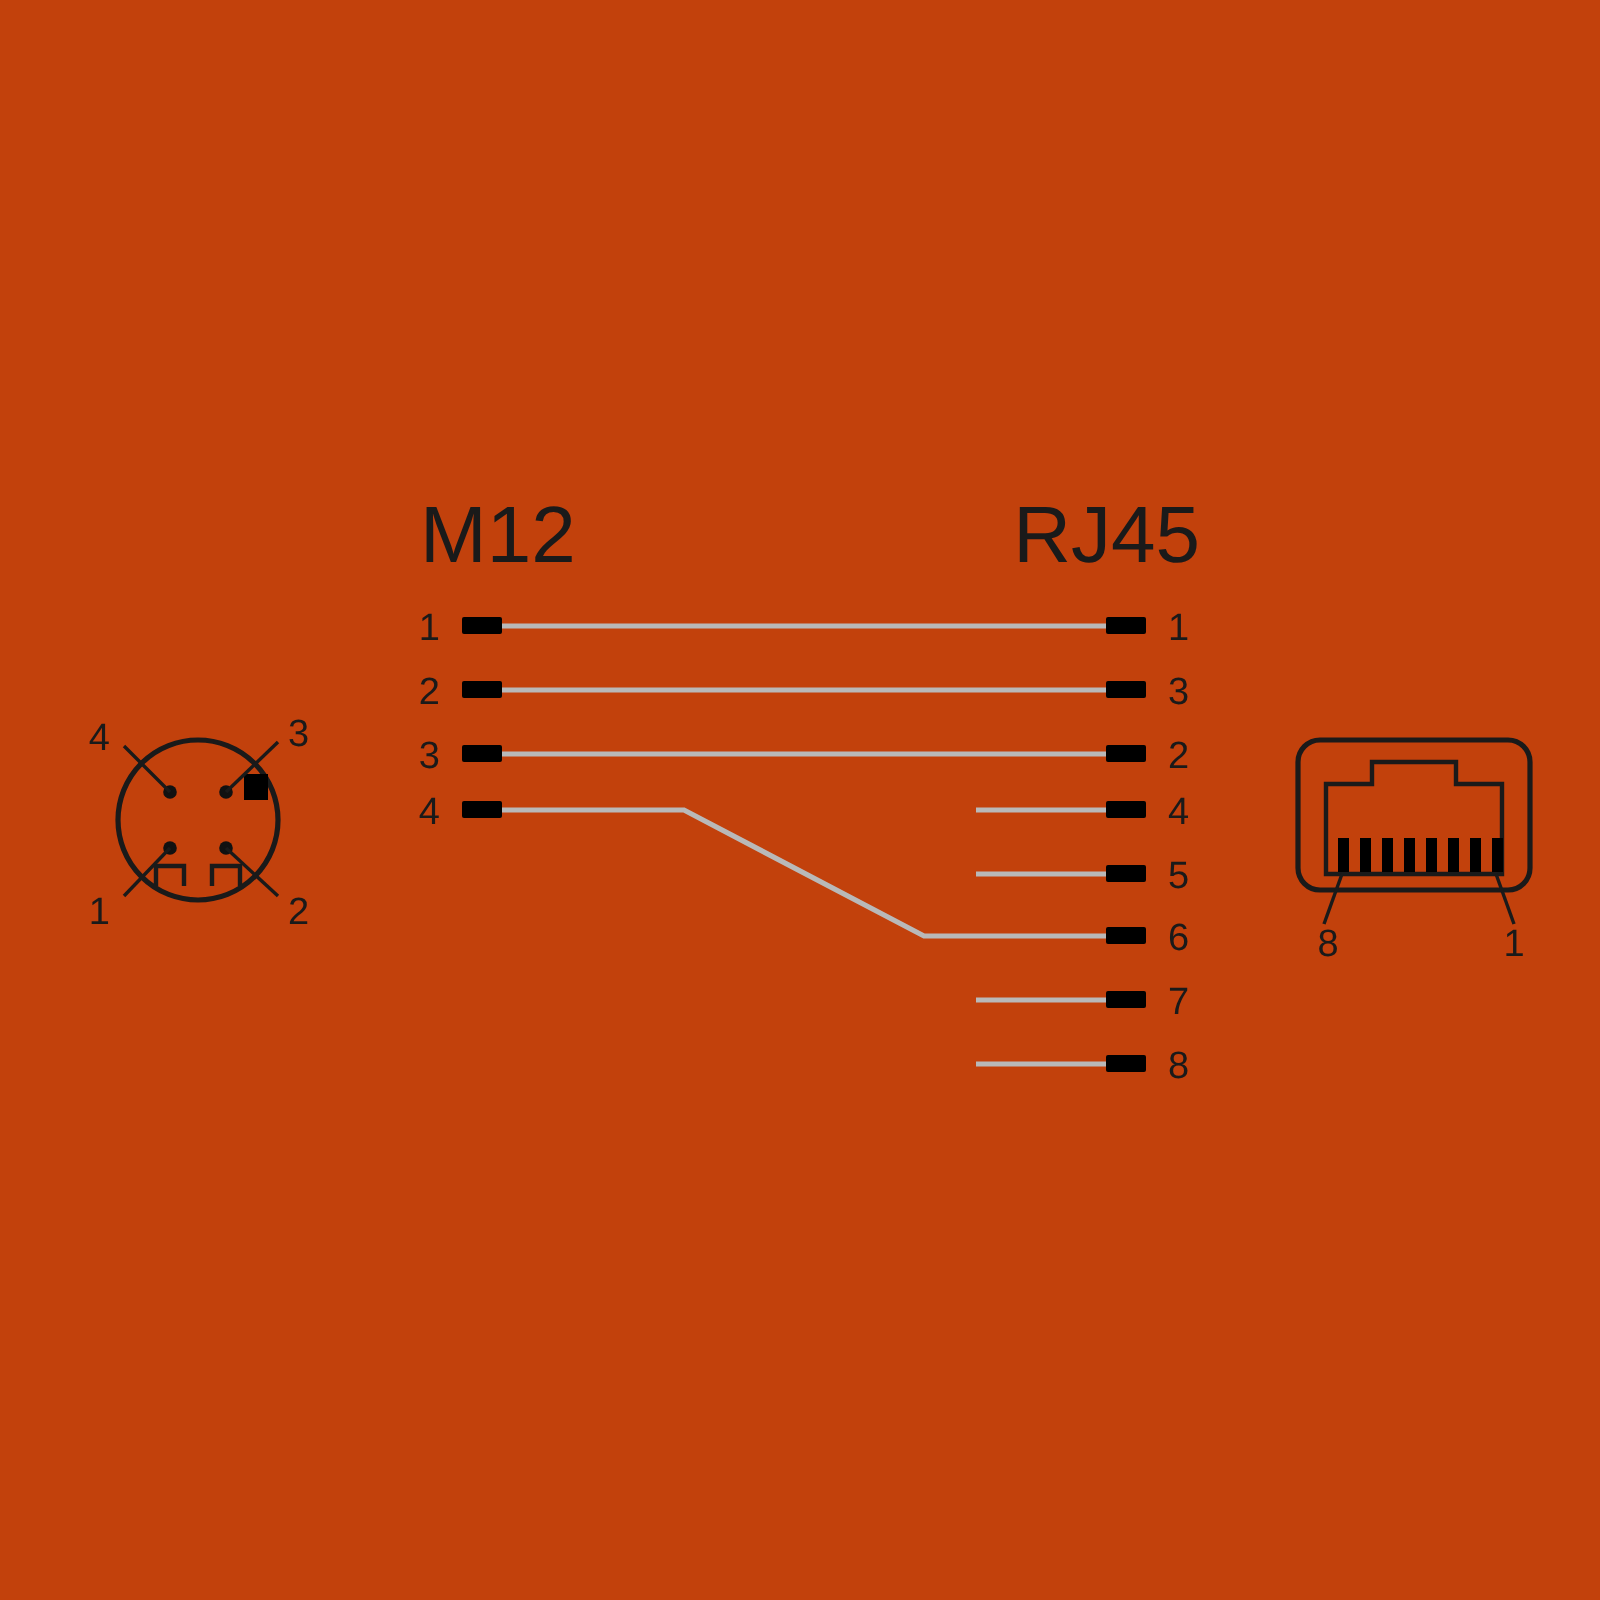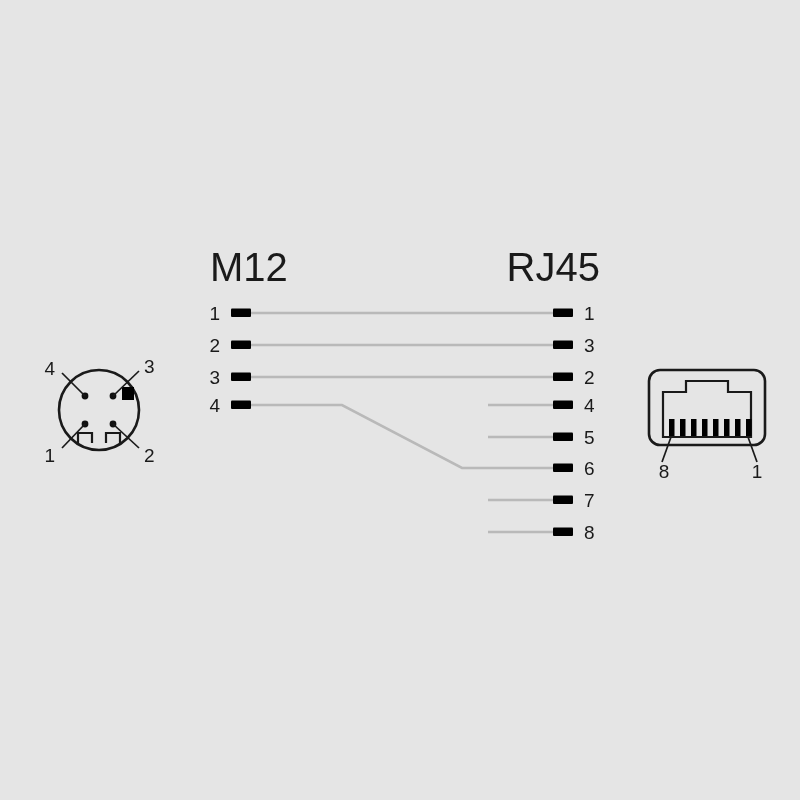--- a/index.html
+++ b/index.html
@@ -9,21 +9,21 @@
     background: #ffffff;
   }
   body {
     font-family: "Liberation Sans", sans-serif;
     -webkit-font-smoothing: antialiased;
   }
   #diagram-root {
     position: relative;
     width: 800px;
     height: 800px;
-    background: #e5e5e5;
+    background: #c2410c;
     overflow: hidden;
   }
   #diagram-svg {
     position: absolute;
     top: 0;
     left: 0;
     width: 800px;
     height: 800px;
     display: block;
   }

